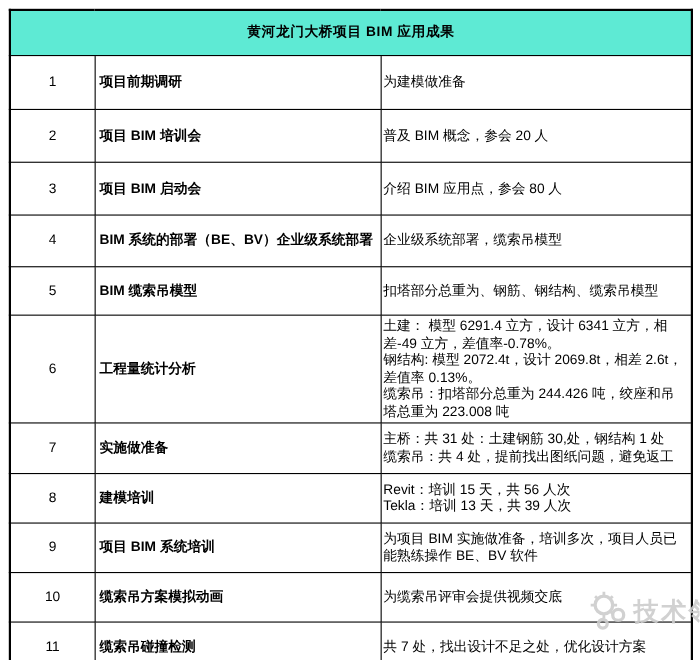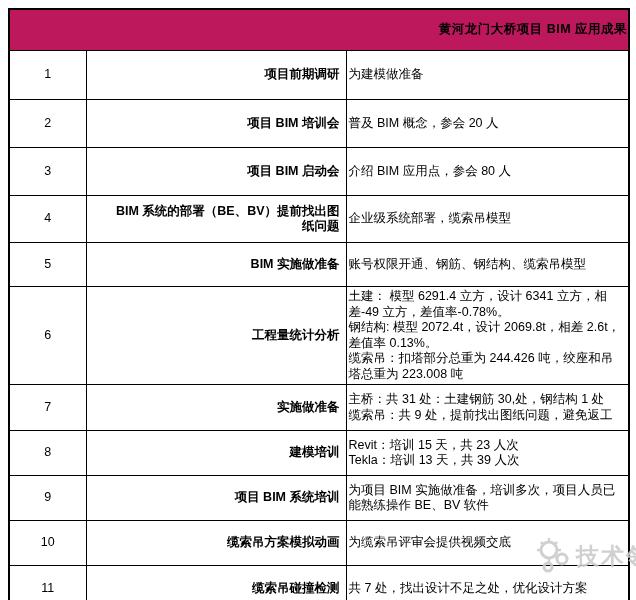--- a/index.html
+++ b/index.html
@@ -29,34 +29,34 @@
   table.results th,
   table.results td {
     border: 1px solid #000000;
     vertical-align: middle;
     font-size: 12.5px;
     line-height: 15.5px;
     overflow: hidden;
   }
   th.title-cell {
     height: 38px;
-    background: #be185d;
+    background: #5eead4;
     font-size: 13.5px;
     font-weight: bold;
-    text-align: right;
+    text-align: center;
     letter-spacing: 0.5px;
   }
   td.num-cell {
     text-align: center;
     font-size: 12px;
   }
   td.item-cell {
-    padding: 2px 6px 2px 24px;
+    padding: 2px 6px 2px 4px;
     font-weight: 600;
-    text-align: right;
+    text-align: left;
   }
   td.result-cell {
     padding: 2px 4px 2px 2px;
     text-align: left;
   }
   td.result-cell p {
     margin: 0;
   }
   .watermark {
     position: absolute;
@@ -109,54 +109,54 @@
         </tr>
         <tr style="height: 48px;">
           <td class="num-cell">3</td>
           <td class="item-cell">项目 BIM 启动会</td>
           <td class="result-cell">
             <p>介绍 BIM 应用点，参会 80 人</p>
           </td>
         </tr>
         <tr style="height: 47px;">
           <td class="num-cell">4</td>
-          <td class="item-cell">BIM 系统的部署（BE、BV）提前找出图纸问题</td>
+          <td class="item-cell">BIM 系统的部署（BE、BV）企业级系统部署</td>
           <td class="result-cell">
             <p>企业级系统部署，缆索吊模型</p>
           </td>
         </tr>
         <tr style="height: 44px;">
           <td class="num-cell">5</td>
-          <td class="item-cell">BIM 实施做准备</td>
-          <td class="result-cell">
-            <p>账号权限开通、钢筋、钢结构、缆索吊模型</p>
+          <td class="item-cell">BIM 缆索吊模型</td>
+          <td class="result-cell">
+            <p>扣塔部分总重为、钢筋、钢结构、缆索吊模型</p>
           </td>
         </tr>
         <tr style="height: 90px;">
           <td class="num-cell">6</td>
           <td class="item-cell">工程量统计分析</td>
           <td class="result-cell">
             <p>土建： 模型 6291.4 立方，设计 6341 立方，相差-49 立方，差值率-0.78%。</p>
             <p>钢结构: 模型 2072.4t，设计 2069.8t，相差 2.6t，差值率 0.13%。</p>
             <p>缆索吊：扣塔部分总重为 244.426 吨，绞座和吊塔总重为 223.008 吨</p>
           </td>
         </tr>
         <tr style="height: 46px;">
           <td class="num-cell">7</td>
           <td class="item-cell">实施做准备</td>
           <td class="result-cell">
             <p>主桥：共 31 处：土建钢筋 30,处，钢结构 1 处</p>
-            <p>缆索吊：共 9 处，提前找出图纸问题，避免返工</p>
+            <p>缆索吊：共 4 处，提前找出图纸问题，避免返工</p>
           </td>
         </tr>
         <tr style="height: 45px;">
           <td class="num-cell">8</td>
           <td class="item-cell">建模培训</td>
           <td class="result-cell">
-            <p>Revit：培训 15 天，共 23 人次</p>
+            <p>Revit：培训 15 天，共 56 人次</p>
             <p>Tekla：培训 13 天，共 39 人次</p>
           </td>
         </tr>
         <tr style="height: 45px;">
           <td class="num-cell">9</td>
           <td class="item-cell">项目 BIM 系统培训</td>
           <td class="result-cell">
             <p>为项目 BIM 实施做准备，培训多次，项目人员已能熟练操作 BE、BV 软件</p>
           </td>
         </tr>

